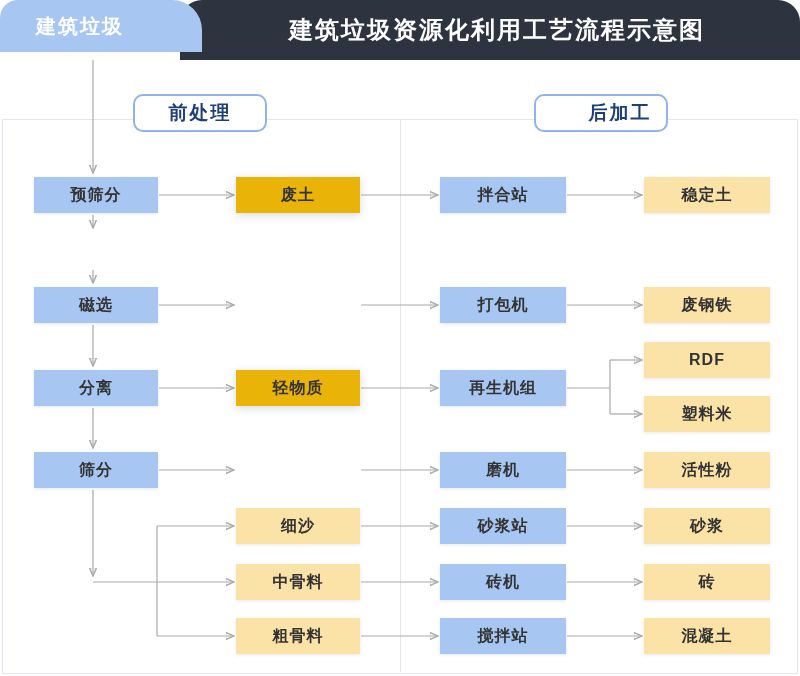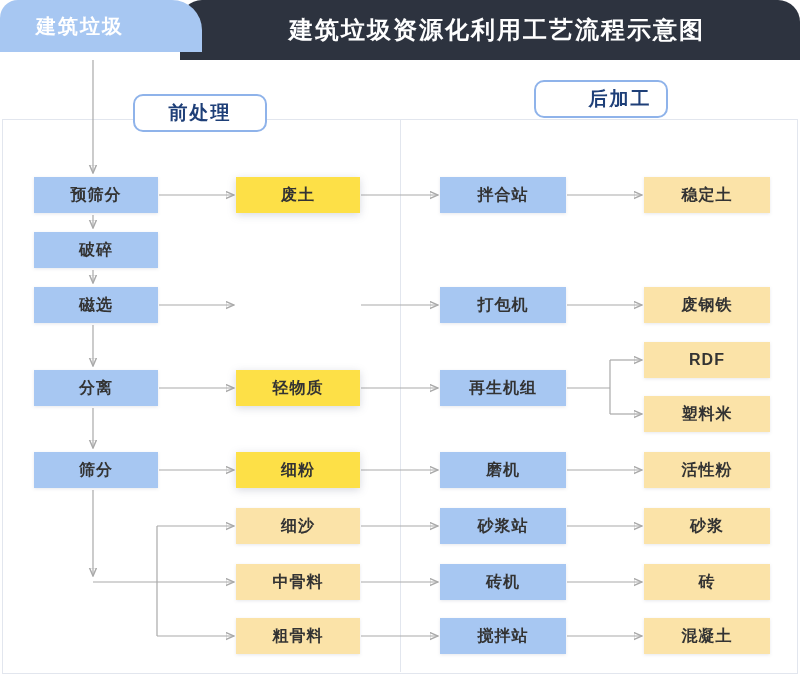--- a/index.html
+++ b/index.html
@@ -22,31 +22,31 @@
   .divider{position:absolute;left:400px;top:119px;width:1px;height:553px;
     background:var(--frame_line,#e2e6ee);z-index:0;}
 
   
   .section{position:absolute;width:134px;height:38px;background:#fff;
     border:2px solid var(--section_border,#8fb3ea);border-radius:10px;
     display:flex;align-items:center;justify-content:center;
     font-size:19px;font-weight:700;color:var(--section_text,#1e3f78);
     letter-spacing:2px;z-index:3;box-sizing:border-box;}
   .section.pre{left:133px;top:94px;}
-  .section.post{left:534px;top:80px;padding-left:38px;}
+  .section.post{left:534px;top:94px;padding-left:38px;}
 
   
   .node{position:absolute;height:36px;border-radius:0;display:flex;
     align-items:center;justify-content:center;font-size:16px;font-weight:600;
     color:var(--node_text,#333);letter-spacing:1px;z-index:2;box-sizing:border-box;}
   .c1{left:34px;width:124px;} .c2{left:236px;width:124px;}
   .c3{left:440px;width:126px;} .c4{left:644px;width:126px;text-align:center;}
   .blue{background:var(--node_blue,#a7c7f2);box-shadow:0 1px 3px rgba(120,130,150,.18);}
   .yellow{background:var(--node_yellow,#fbe3a8);box-shadow:0 1px 3px rgba(120,130,150,.18);}
-  .white{background:#fde047;box-shadow:0 2px 8px rgba(110,120,145,.28);}
+  .white{background:#eab308;box-shadow:0 2px 8px rgba(110,120,145,.28);}
 
   svg.connectors{position:absolute;left:0;top:0;z-index:1;}
   svg.connectors line, svg.connectors path{stroke:var(--connector,#a9a9a9);stroke-width:1.2;fill:none;}
 </style>
 </head>
 <body>
 
 <div class="stage">
 
   <div class="dark-bar">
@@ -107,28 +107,26 @@
       <line x1="610" y1="360" x2="610" y2="414"></line>
       <line x1="610" y1="360" x2="642" y2="360" marker-end="url(#arw)"></line>
       <line x1="610" y1="414" x2="642" y2="414" marker-end="url(#arw)"></line>
     </g>
   </svg>
 
   <div class="section pre">前处理</div>
   <div class="section post">后加工</div>
 
   <div class="node blue c1" style="top:177px">预筛分</div>
-  <div class="node blue c1" style="top:232px">破碎</div>
   <div class="node blue c1" style="top:287px">磁选</div>
   <div class="node blue c1" style="top:370px">分离</div>
   <div class="node blue c1" style="top:452px">筛分</div>
 
   <div class="node white c2" style="top:177px">废土</div>
   <div class="node white c2" style="top:370px">轻物质</div>
-  <div class="node white c2" style="top:452px">细粉</div>
   <div class="node yellow c2" style="top:508px">细沙</div>
   <div class="node yellow c2" style="top:564px">中骨料</div>
   <div class="node yellow c2" style="top:618px">粗骨料</div>
 
   <div class="node blue c3" style="top:177px">拌合站</div>
   <div class="node blue c3" style="top:287px">打包机</div>
   <div class="node blue c3" style="top:370px">再生机组</div>
   <div class="node blue c3" style="top:452px">磨机</div>
   <div class="node blue c3" style="top:508px">砂浆站</div>
   <div class="node blue c3" style="top:564px">砖机</div>

